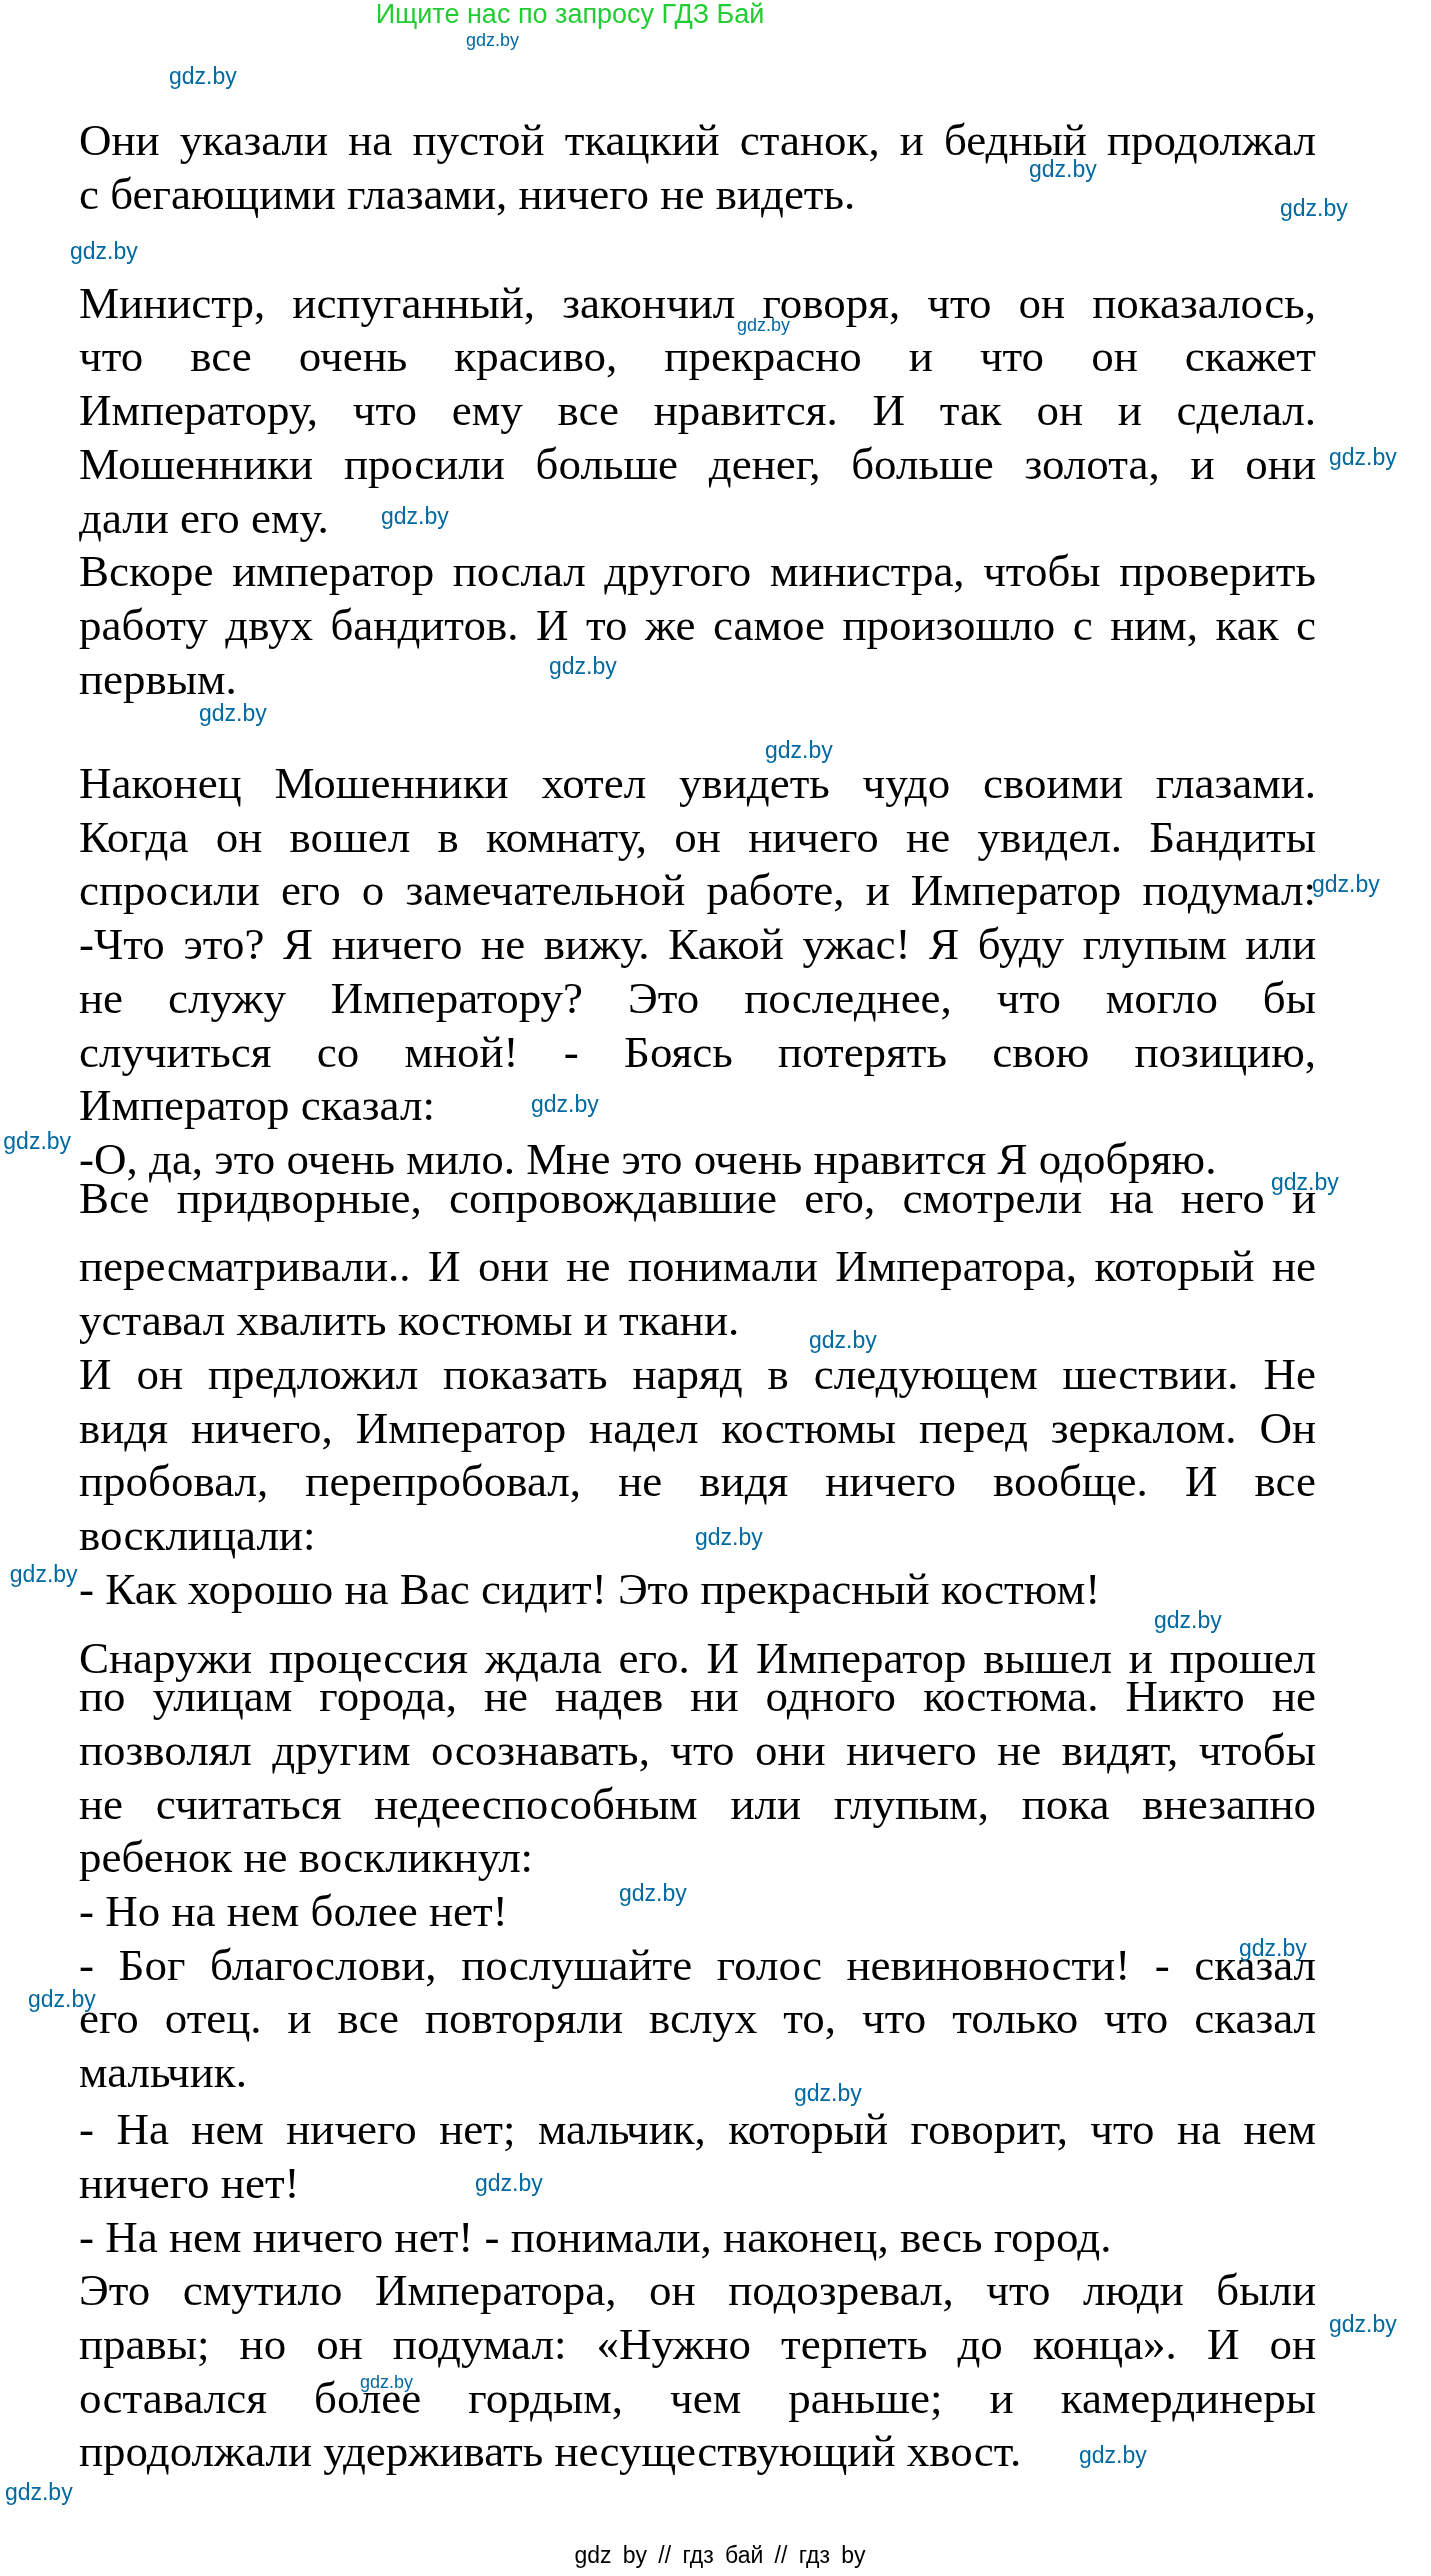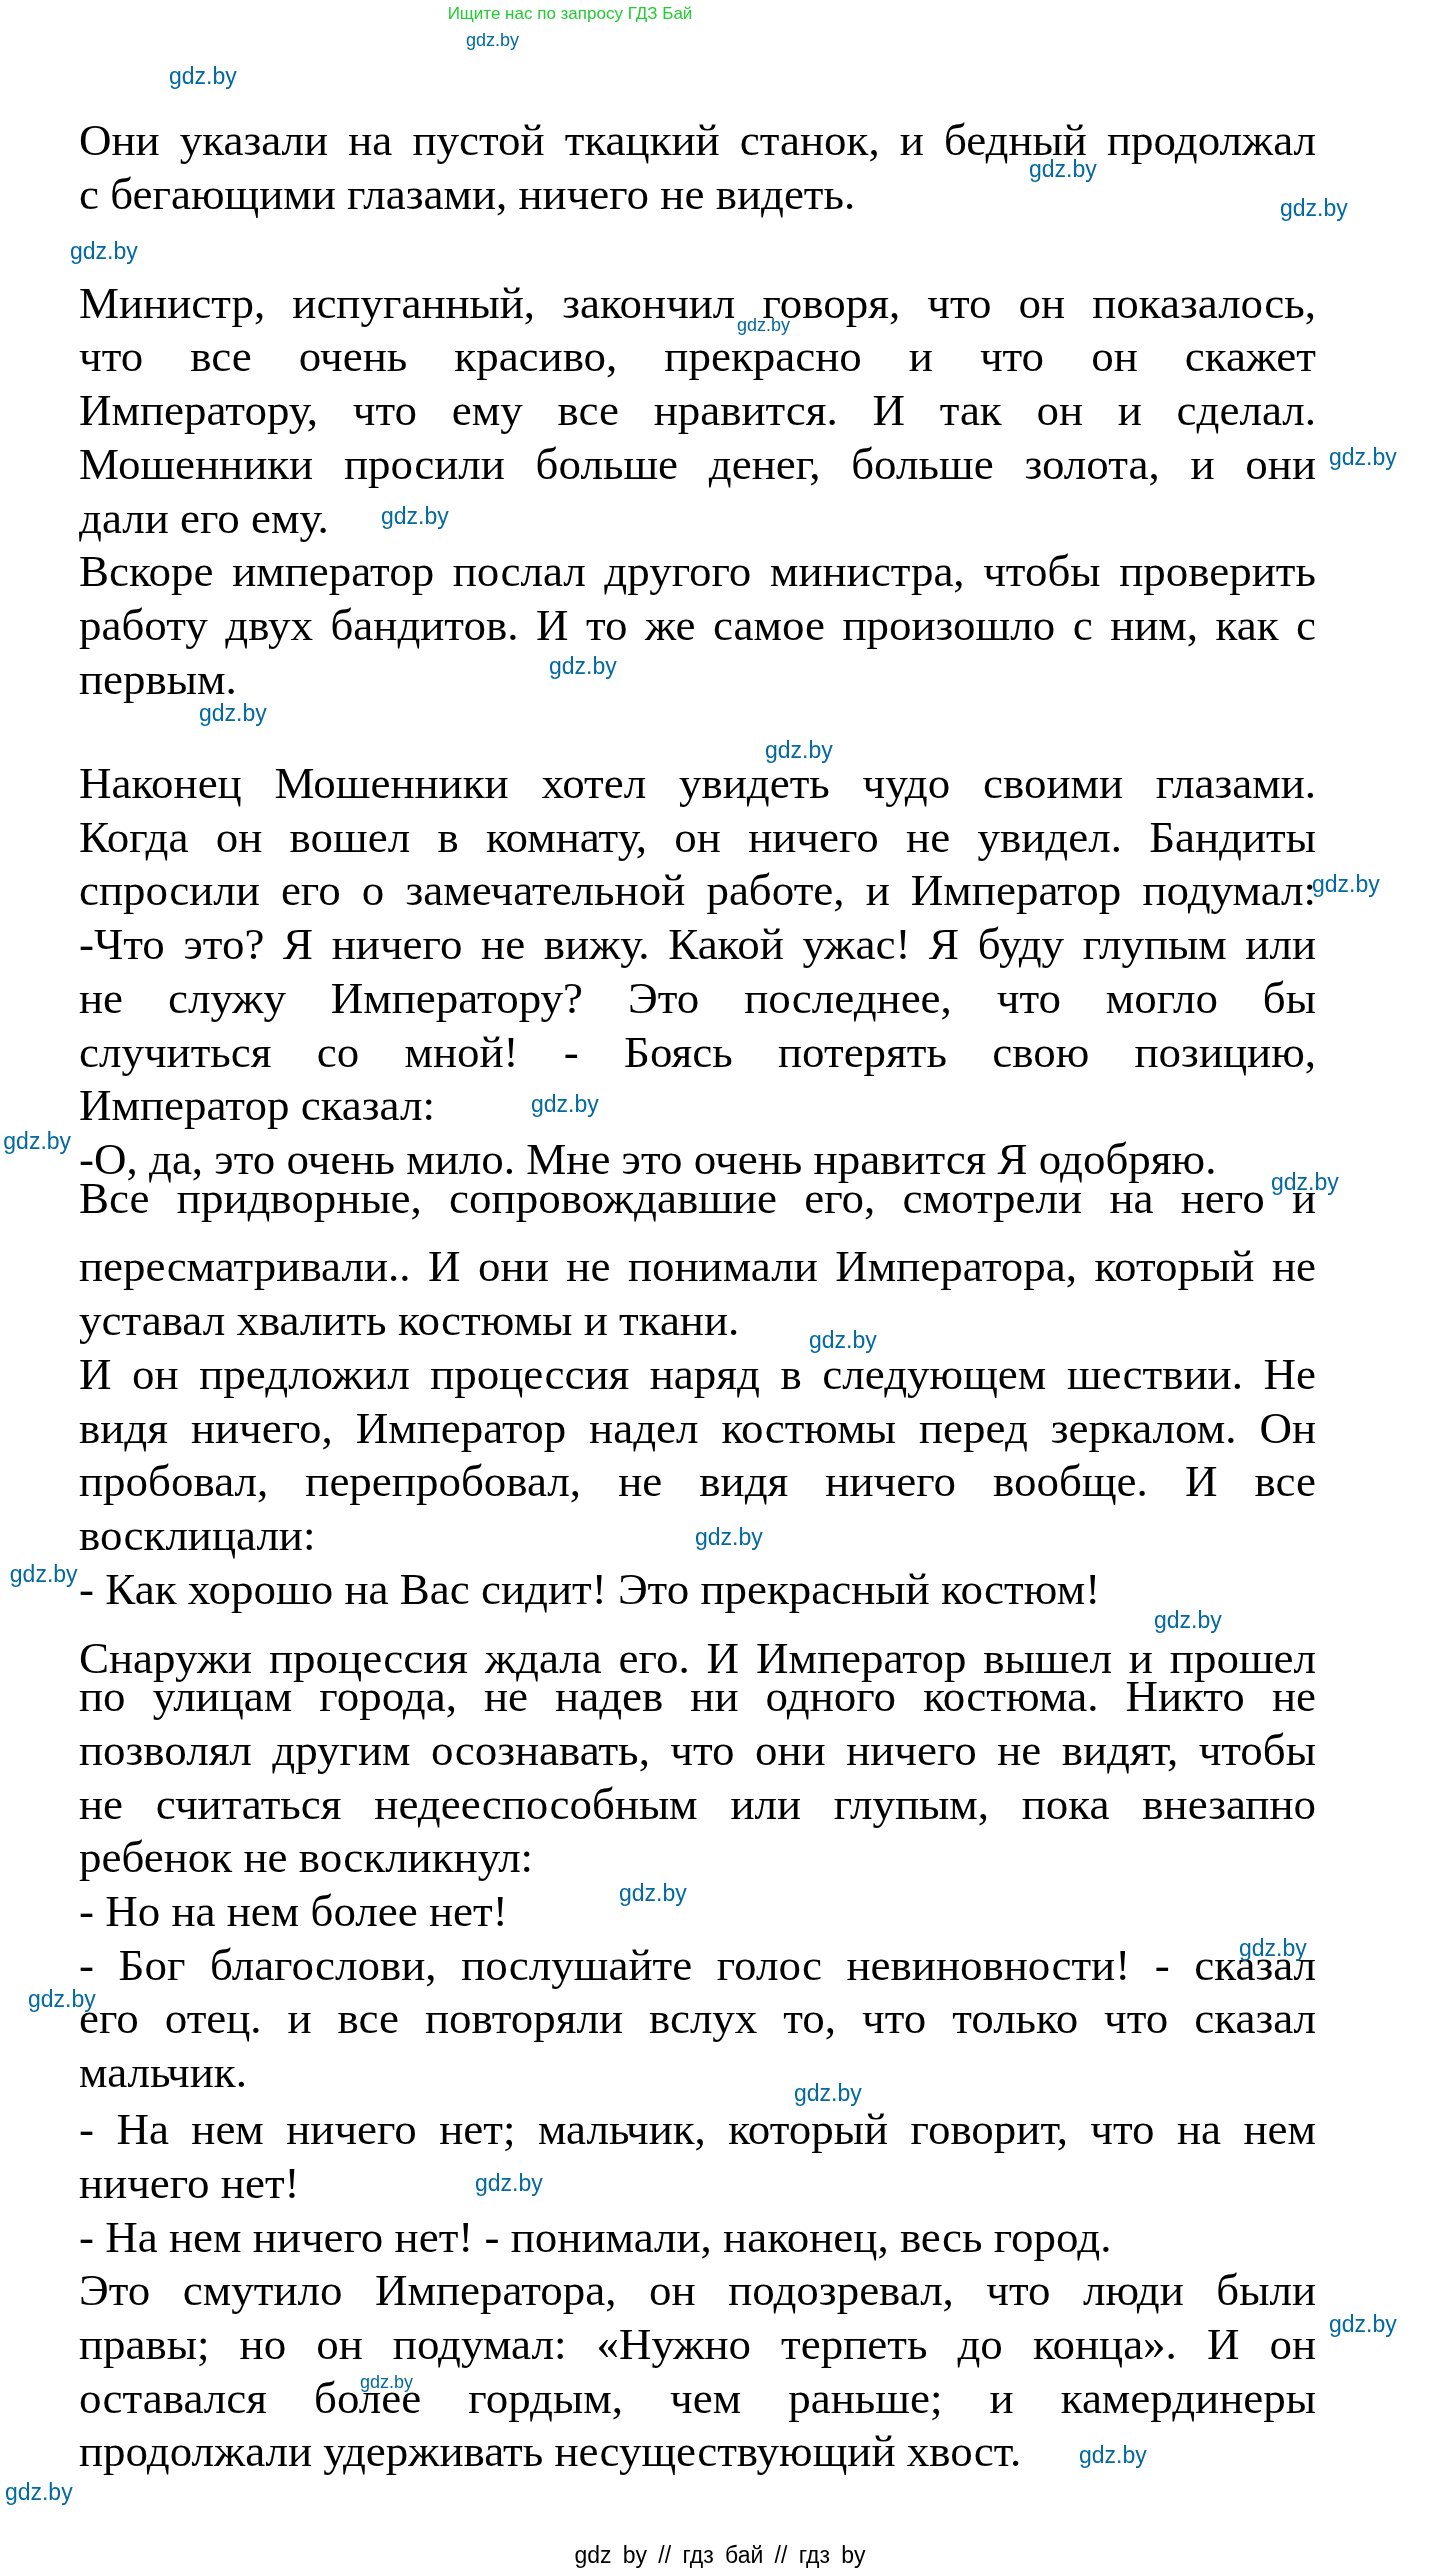--- a/index.html
+++ b/index.html
@@ -1,19 +1,19 @@
 <!DOCTYPE html>
 <html style="font-size:13px"><head>
 <meta charset="utf-8">
 <style>
   html, body { margin: 0; padding: 0; background: #ffffff; }
   body { width: 1432px; height: 2576px; position: relative; overflow: hidden; }
   .header {
     position: absolute; left: 0; top: 0; width: 1140px; text-align: center;
-    font-family: "Liberation Sans", sans-serif; font-size: 17px; line-height: 28px;
+    font-family: "Liberation Sans", sans-serif; font-size: 27px; line-height: 28px;
     top: 0px; color: #22cc33;
   }
   .line {
     position: absolute; left: 79px; width: 1237px;
     font-family: "Liberation Serif", serif; font-size: 45px; line-height: 52px;
     color: #000; white-space: nowrap; text-align: justify; text-align-last: justify;
   }
   .line.last { text-align-last: left; }
   .wm {
     position: absolute; font-family: "Liberation Sans", sans-serif;
@@ -50,21 +50,21 @@
   <div class="line" style="top:864px">спросили его о замечательной работе, и Император подумал:</div>
   <div class="line" style="top:918px">-Что это? Я ничего не вижу. Какой ужас! Я буду глупым или</div>
   <div class="line" style="top:972px">не служу Императору? Это последнее, что могло бы</div>
   <div class="line" style="top:1026px">случиться со мной! - Боясь потерять свою позицию,</div>
   <div class="line last" style="top:1079px">Император сказал:</div>
   <div class="line last" style="top:1133px">-О, да, это очень мило. Мне это очень нравится Я одобряю.</div>
 
   <div class="line" style="top:1172px">Все придворные, сопровождавшие его, смотрели на него и</div>
   <div class="line" style="top:1240px">пересматривали.. И они не понимали Императора, который не</div>
   <div class="line last" style="top:1294px">уставал хвалить костюмы и ткани.</div>
-  <div class="line" style="top:1348px">И он предложил процессия наряд в следующем шествии. Не</div>
+  <div class="line" style="top:1348px">И он предложил показать наряд в следующем шествии. Не</div>
   <div class="line" style="top:1402px">видя ничего, Император надел костюмы перед зеркалом. Он</div>
   <div class="line" style="top:1455px">пробовал, перепробовал, не видя ничего вообще. И все</div>
   <div class="line last" style="top:1509px">восклицали:</div>
   <div class="line last" style="top:1563px">- Как хорошо на Вас сидит! Это прекрасный костюм!</div>
   <div class="line" style="top:1632px">Снаружи процессия ждала его. И Император вышел и прошел</div>
   <div class="line" style="top:1670px">по улицам города, не надев ни одного костюма. Никто не</div>
   <div class="line" style="top:1724px">позволял другим осознавать, что они ничего не видят, чтобы</div>
   <div class="line" style="top:1778px">не считаться недееспособным или глупым, пока внезапно</div>
   <div class="line last" style="top:1831px">ребенок не воскликнул:</div>
   <div class="line last" style="top:1885px">- Но на нем более нет!</div>

